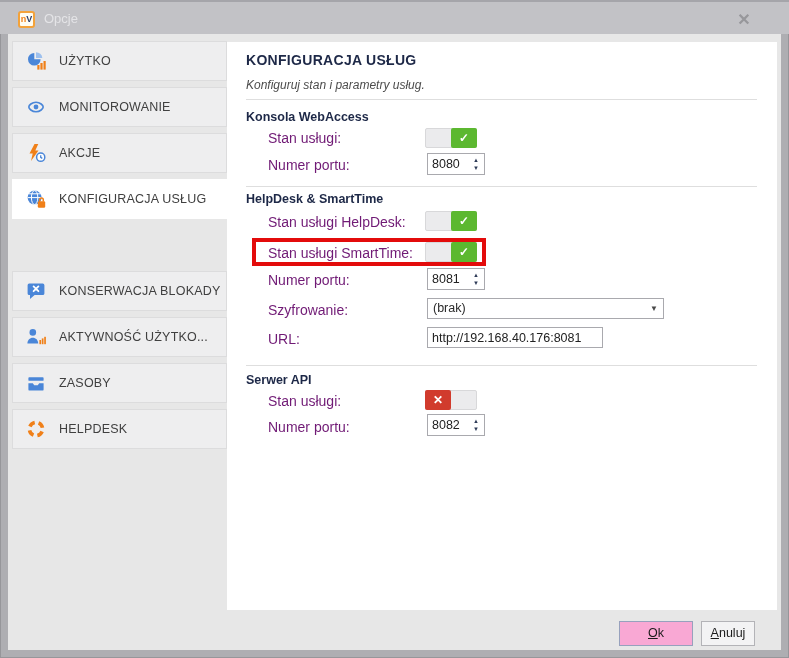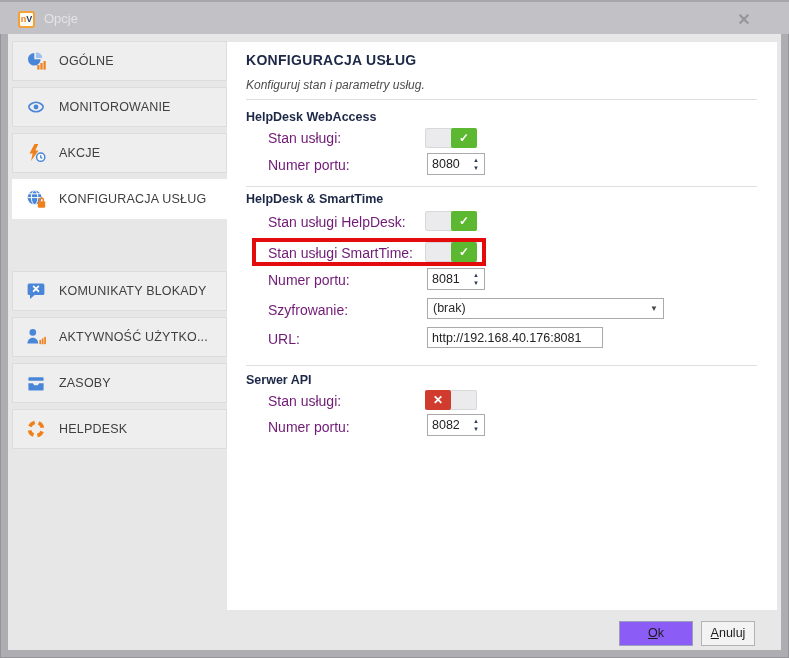--- a/index.html
+++ b/index.html
@@ -56,21 +56,21 @@
 
   .dropdown { position:absolute; left:427px; width:237px; height:21px; background:#fff; border:1px solid #a9a9ae; box-sizing:border-box; font-size:12.5px; color:#2a2a2a; line-height:19px; padding-left:5px; cursor:pointer; }
   .dd-arrow { position:absolute; right:5px; top:0; font-size:8px; line-height:19px; color:#4a4a4a; }
 
   .text-input { position:absolute; left:427px; width:176px; height:21px; background:#fff; border:1px solid #a9a9ae; box-sizing:border-box; font-family:"Liberation Sans",sans-serif; font-size:12.5px; color:#222; padding:0 0 0 4px; }
 
   .annotation { position:absolute; left:252px; top:238px; width:234px; height:28px; border:4px solid #e30b0b; box-sizing:border-box; pointer-events:none; }
 
   .btn { position:absolute; top:621px; height:25px; box-sizing:border-box; font-size:12.5px; color:#1b1b1b; text-align:center; line-height:23px; cursor:pointer; }
   .btn::first-letter { text-decoration:underline; }
-  .btn-ok { left:619px; width:74px; background:#8b5cf6; border:1px solid #97a1bd; }
+  .btn-ok { left:619px; width:74px; background:#f9a8d4; border:1px solid #97a1bd; }
   .btn-cancel { left:701px; width:54px; background:#f3f3f4; border:1px solid #b3b3b7; }
 </style>
 </head>
 <body>
 
 <div class="window">
 
   <div class="titlebar">
     <div class="app-icon">
       <span class="icon-n">n</span>
@@ -87,21 +87,21 @@
   <div class="side-item" style="top:41px">
     <span class="side-icon">
       <svg width="20" height="20" viewBox="0 0 20 20">
         <path d="M8.3 2 A6.3 6.3 0 1 0 14.6 8.3 L8.3 8.3 Z" fill="#4a86d8"></path>
         <path d="M10 1.2 A6.3 6.3 0 0 1 16.3 7 L10 7 Z" fill="#9dc0ee"></path>
         <rect x="11.3" y="14" width="2.2" height="4.6" fill="#f08019"></rect>
         <rect x="14.4" y="12" width="2.2" height="6.6" fill="#f08019"></rect>
         <rect x="17.5" y="10" width="2.2" height="8.6" fill="#f08019"></rect>
       </svg>
     </span>
-    <span class="side-label">OGÓLNE</span>
+    <span class="side-label">UŻYTKO</span>
   </div>
 
   <div class="side-item" style="top:133px">
     <span class="side-icon">
       <svg width="20" height="20" viewBox="0 0 20 20">
         <path d="M8.5 1 L3.5 10.5 h3.2 L5 18 l7.5-10.5 H9.3 L12.3 1 z" fill="#f08019"></path>
         <circle cx="14.7" cy="14.2" r="4.1" fill="#ffffff" stroke="#4a86d8" stroke-width="1.5"></circle>
         <path d="M14.7 12.2 v2.2 l1.6 1" fill="none" stroke="#4a86d8" stroke-width="1.3"></path>
       </svg>
     </span>
@@ -133,21 +133,21 @@
   </div>
 
 
   <div class="side-item" style="top:271px">
     <span class="side-icon">
       <svg width="20" height="20" viewBox="0 0 20 20">
         <path d="M3.2 2.6 h13.6 a1.6 1.6 0 0 1 1.6 1.6 v8.2 a1.6 1.6 0 0 1 -1.6 1.6 h-8.2 l-4.6 4 v-4 h-0.8 a1.6 1.6 0 0 1 -1.6 -1.6 v-8.2 a1.6 1.6 0 0 1 1.6 -1.6 z" fill="#4a86d8"></path>
         <path d="M7.6 5.4 l4.8 4.8 M12.4 5.4 l-4.8 4.8" stroke="#ffffff" stroke-width="1.8" stroke-linecap="round"></path>
       </svg>
     </span>
-    <span class="side-label">KOMUNIKATY BLOKADY</span>
+    <span class="side-label">KONSERWACJA BLOKADY</span>
   </div>
 
   <div class="side-item" style="top:317px">
     <span class="side-icon">
       <svg width="20" height="20" viewBox="0 0 20 20">
         <circle cx="6.8" cy="5.4" r="3.3" fill="#4a86d8"></circle>
         <path d="M1.4 16.6 c0-3.6 2.4-5.8 5.4-5.8 s5.4 2.2 5.4 5.8 z" fill="#4a86d8"></path>
         <rect x="13.4" y="13" width="1.7" height="4.2" fill="#f08019"></rect>
         <rect x="15.8" y="11.4" width="1.7" height="5.8" fill="#f08019"></rect>
         <rect x="18.2" y="9.8" width="1.7" height="7.4" fill="#f08019"></rect>
@@ -172,21 +172,21 @@
         <circle cx="10" cy="10" r="6.6" fill="none" stroke="#f08019" stroke-width="3.6" stroke-dasharray="6.4 3.95" transform="rotate(22 10 10)"></circle>
       </svg>
     </span>
     <span class="side-label">HELPDESK</span>
   </div>
 
   <div class="main-title">KONFIGURACJA USŁUG</div>
   <div class="main-subtitle">Konfiguruj stan i parametry usług.</div>
   <div class="divider" style="top:99px"></div>
 
-  <div class="sec-title" style="top:110px">HelpDesk WebAccess</div>
+  <div class="sec-title" style="top:110px">Konsola WebAccess</div>
 
   <div class="row-label" style="top:130px">Stan usługi:</div>
   <div class="toggle on" style="top:128px">
     <div class="thumb">✓</div>
   </div>
 
   <div class="row-label" style="top:157px">Numer portu:</div>
   <div class="spinner" style="top:153px">
     <input value="8080" style="">
     <div class="spin-arrows">

